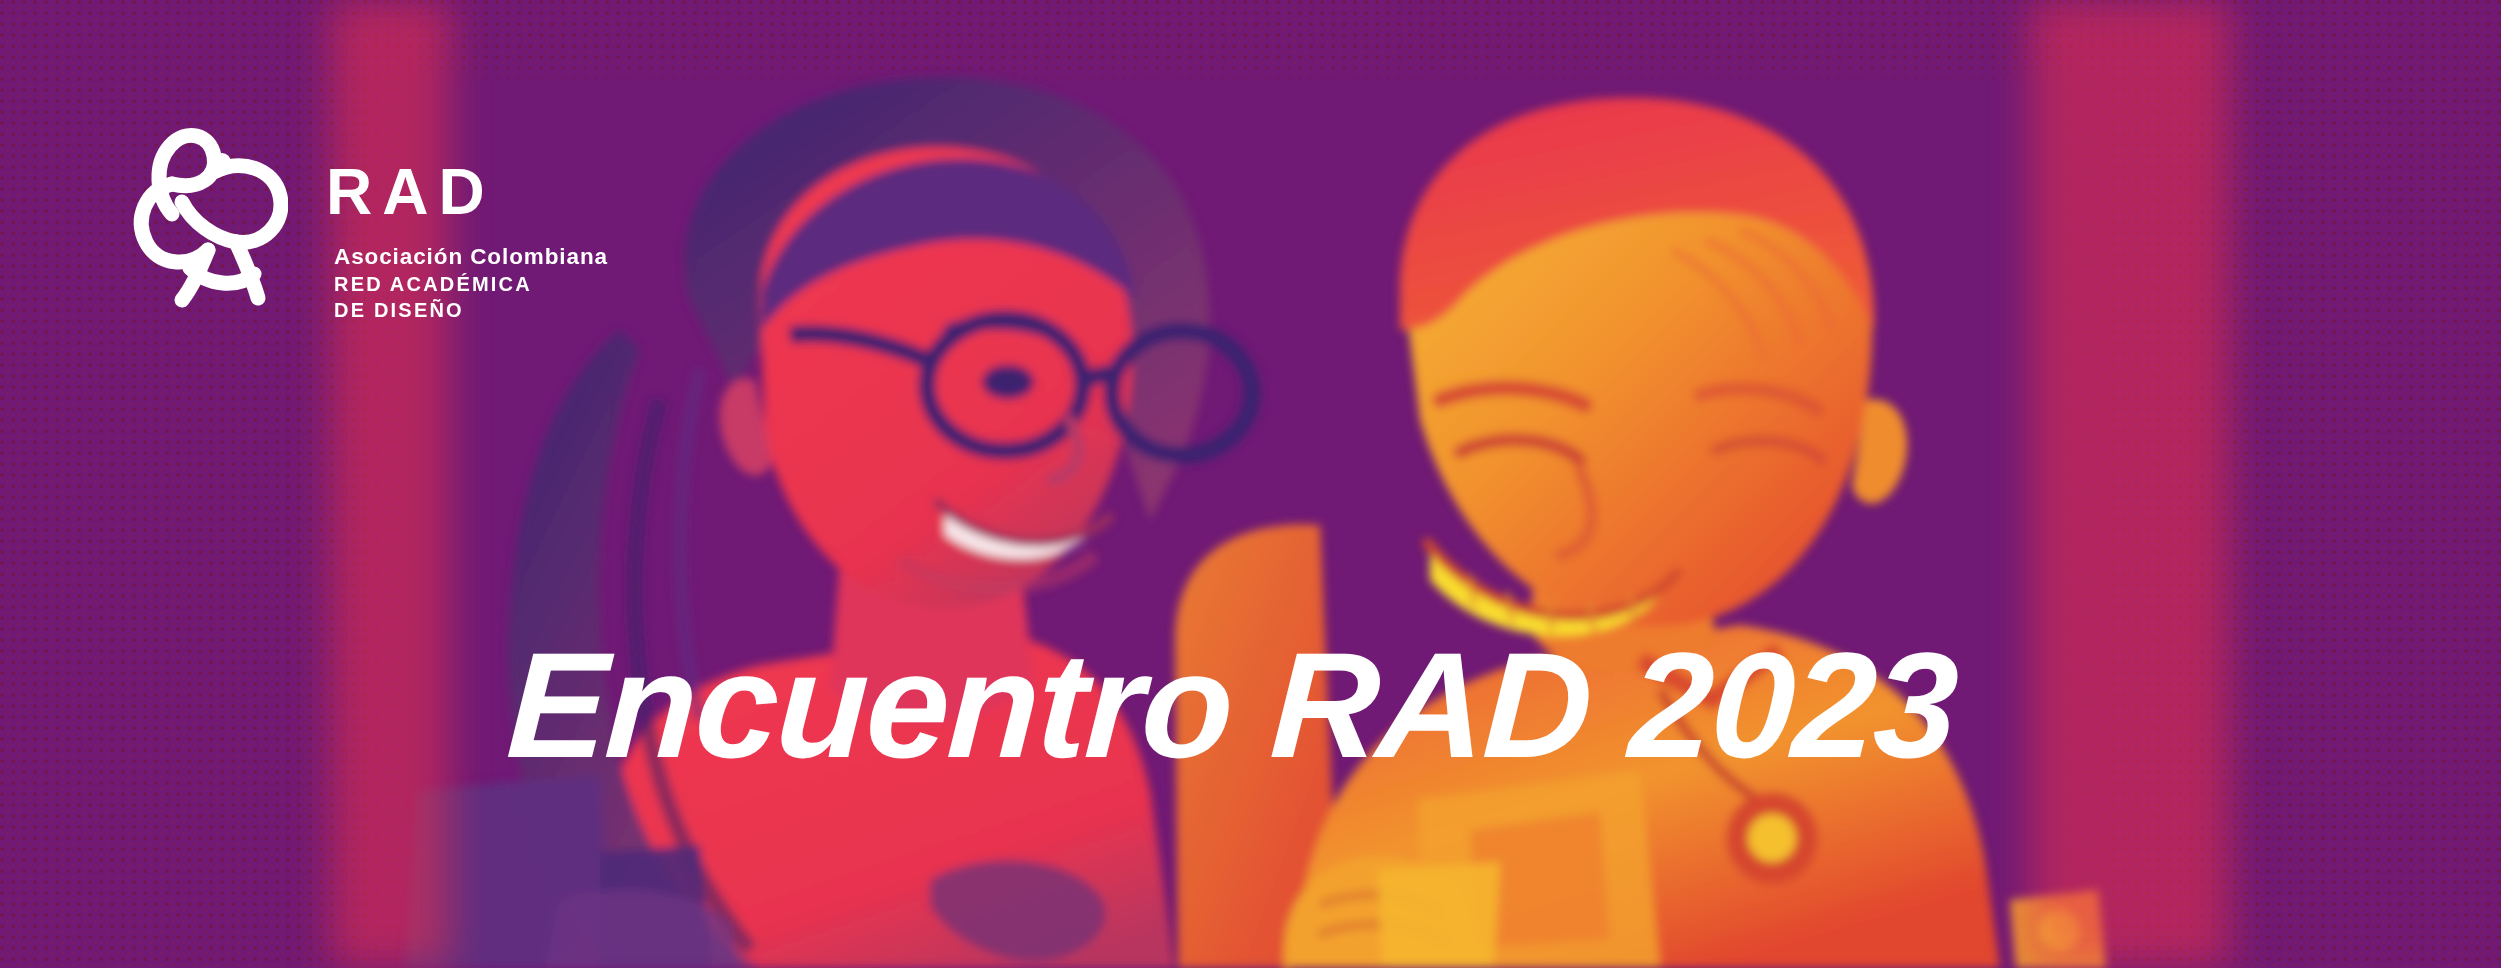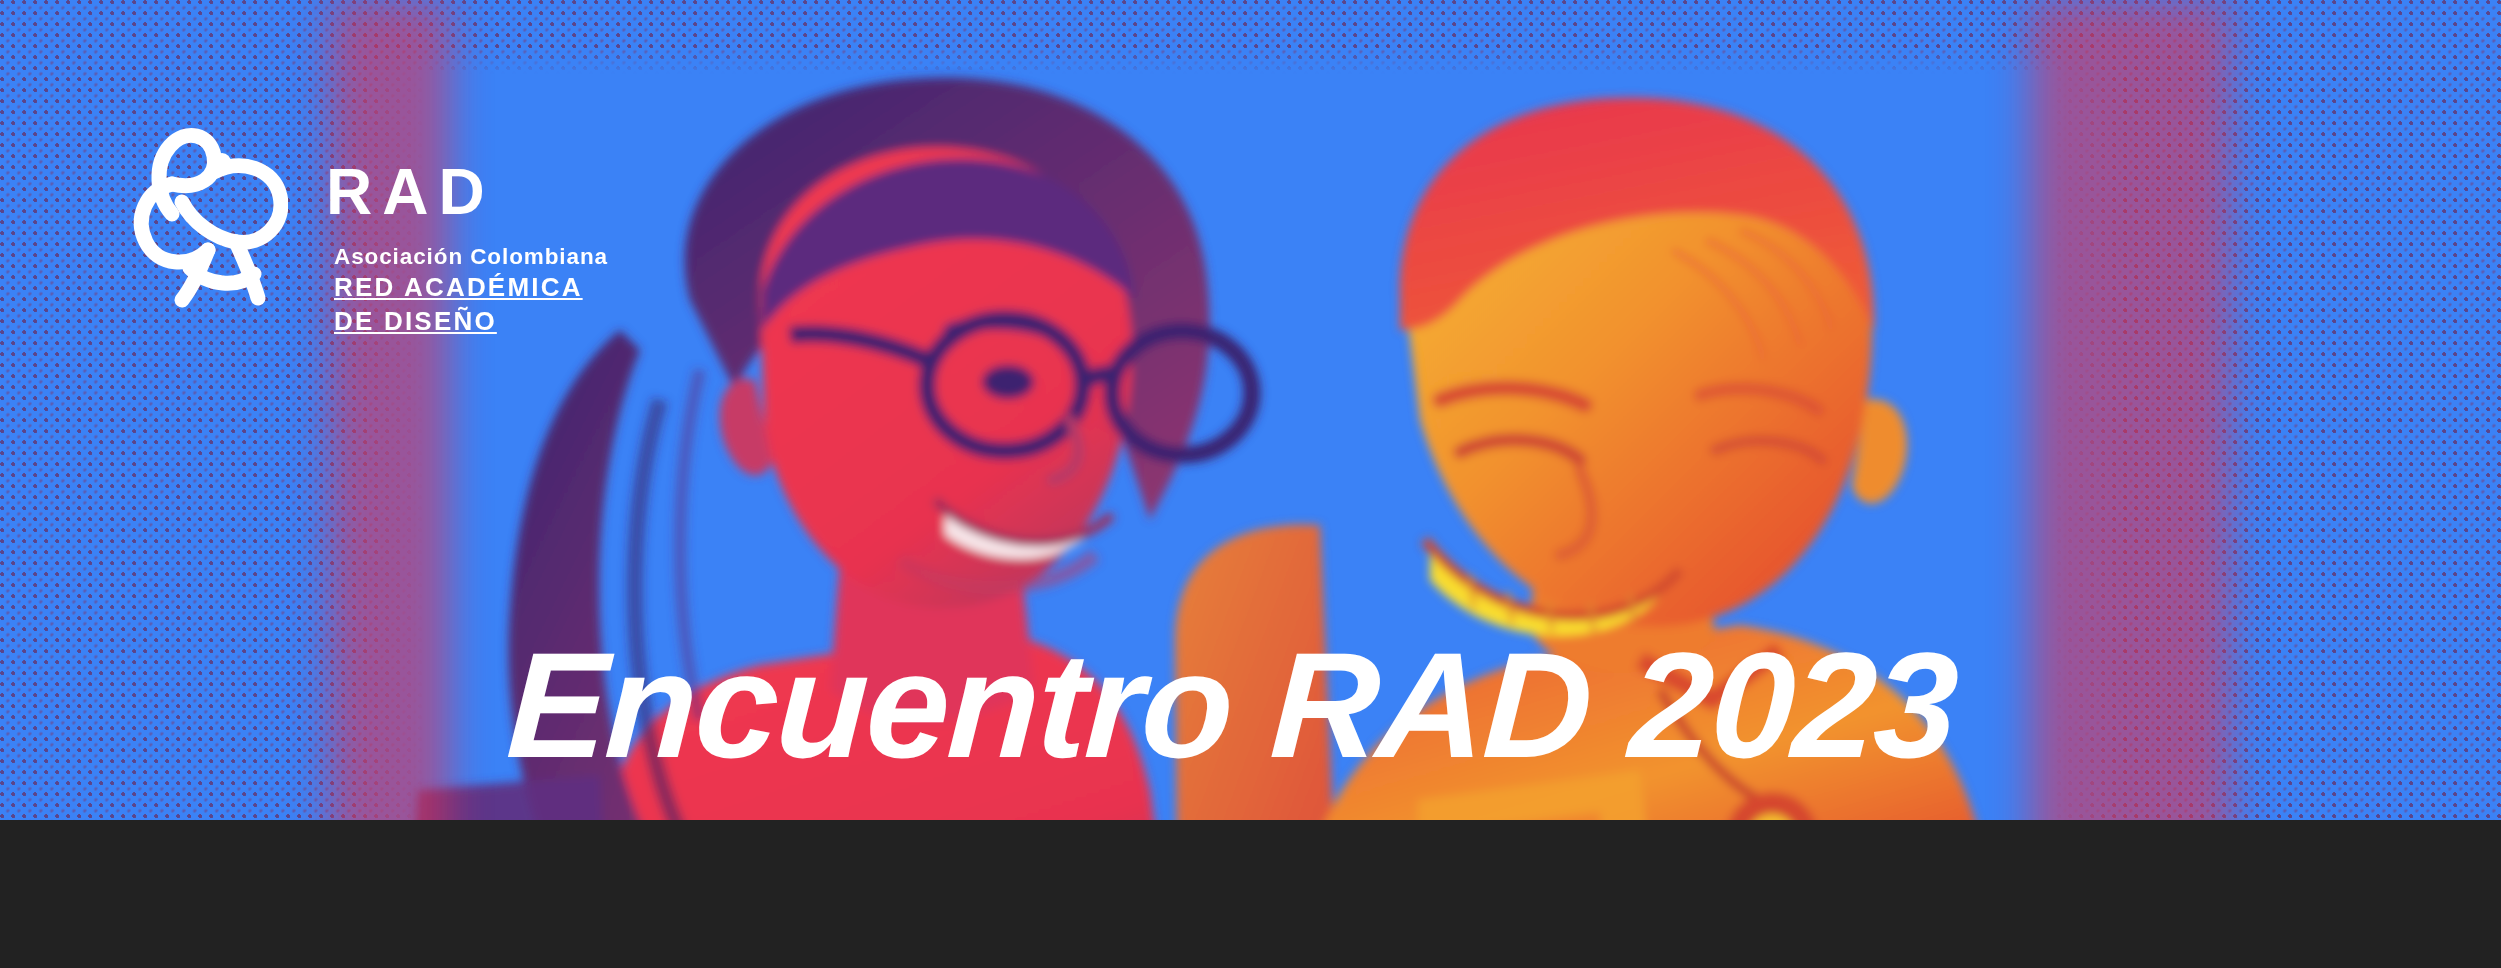--- a/index.html
+++ b/index.html
@@ -1,18 +1,18 @@
 <!DOCTYPE html>
 <html><head>
 <meta charset="utf-8">
 <style>
   html,body{margin:0;padding:0;background:#222;}
   #banner{
-    position:relative; width:2501px; height:820px; overflow:hidden;
-    background:#3b82f6;
+    position:relative; width:2501px; height:968px; overflow:hidden;
+    background:#701a75;
     font-family:"Liberation Sans","DejaVu Sans",sans-serif;
     -webkit-font-smoothing:antialiased;
   }
 
   
   #dots{
     position:absolute; inset:0;
     background-image:
       radial-gradient(circle at 2.2px 2.2px, rgba(120,20,50,.55) 1.8px, rgba(120,20,50,0) 2.1px),
       radial-gradient(circle at 2.2px 2.2px, rgba(150,30,60,.35) 1.5px, rgba(150,30,60,0) 1.8px);
@@ -38,21 +38,21 @@
   
   #logo{position:absolute; left:128px; top:118px; z-index:6; display:flex; align-items:flex-start;}
   #logo-mark{width:160px; height:190px; flex:0 0 auto;}
   #logo-text{margin-left:38px; padding-top:42px;}
   #logo-rad{
     font-size:64px; font-weight:bold; color:#fff;
     letter-spacing:10px; line-height:1; margin-bottom:18px;
   }
   .tag{color:#fff; line-height:1.30; white-space:nowrap;margin-left:8px;}
   #tag1{font-size:22.5px; font-weight:bold; letter-spacing:.9px;}
-  #tag2,#tag3{font-size:26px; font-weight:bold; letter-spacing:2.2px;text-decoration:underline;}
+  #tag2,#tag3{font-size:20px; font-weight:bold; letter-spacing:2.2px;}
 </style>
 </head>
 <body>
 
 <div id="banner">
 
   <svg id="photo" viewBox="0 0 2501 968" preserveAspectRatio="none">
     <defs>
 
       <linearGradient id="gLeftA" x1="0" y1="0" x2="0" y2="1">

